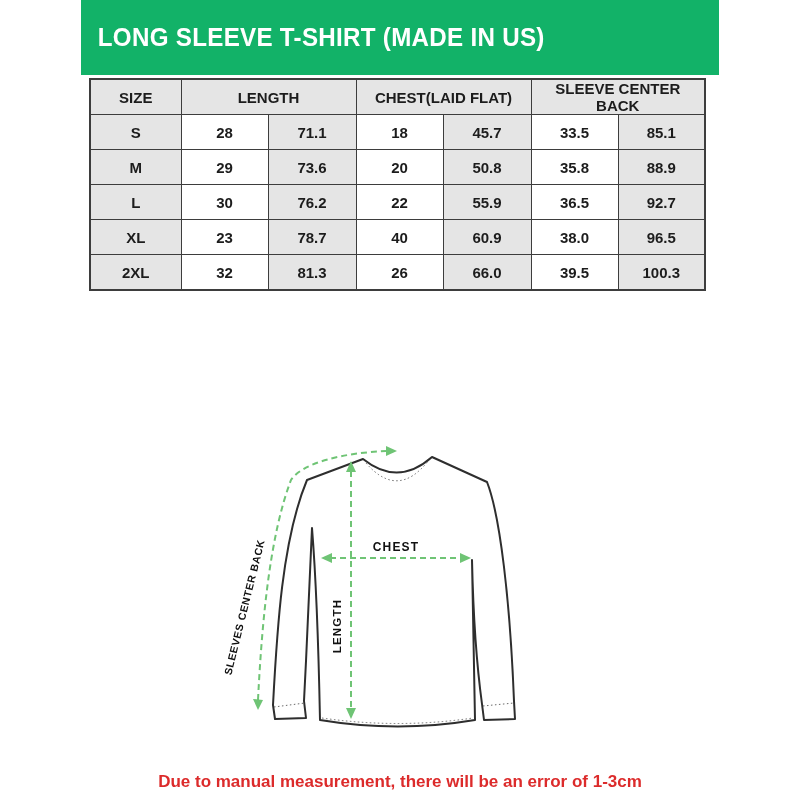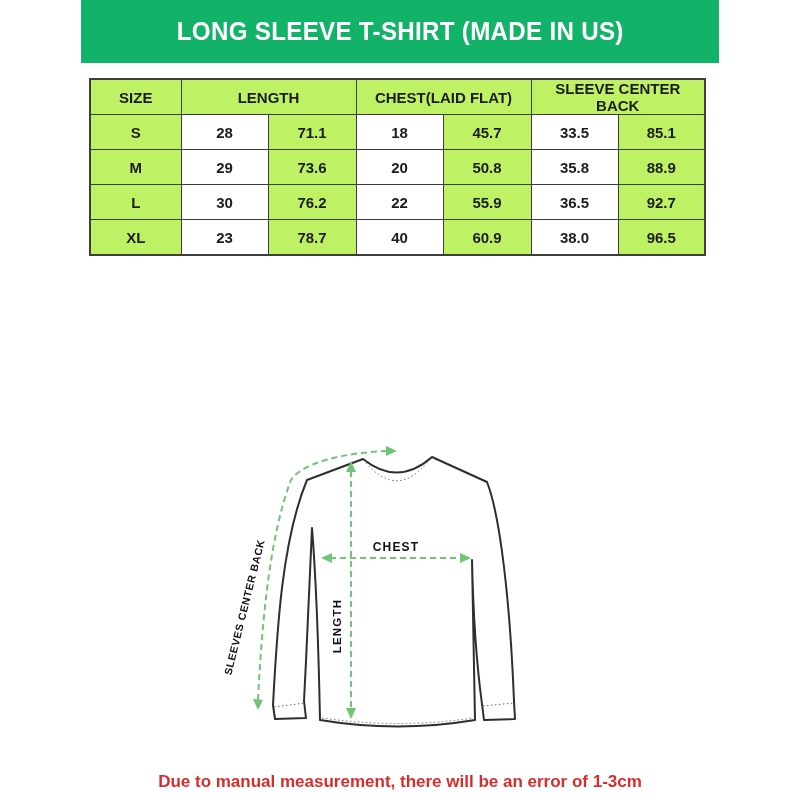--- a/index.html
+++ b/index.html
@@ -1,30 +1,30 @@
 <!DOCTYPE html>
 <html><head>
 <meta charset="utf-8">
 <style>
   html,body{margin:0;padding:0;background:#ffffff;}
   body{width:800px;height:800px;position:relative;font-family:"Liberation Sans",sans-serif;overflow:hidden;}
   .page{position:absolute;inset:0;background:#fff;}
 
   
-  .banner{position:absolute;left:81px;top:0;width:638px;height:63px;background:#12b268;
-          display:flex;align-items:center;justify-content:center;}
+  .banner{position:absolute;left:81px;top:0;width:638px;height:75px;background:#12b268;
+          display:flex;align-items:center;justify-content:flex-start;}
   .banner-text{color:#ffffff;font-weight:bold;font-size:26px;letter-spacing:.3px;
                transform:scaleX(.93);white-space:nowrap;}
 
   
   table.size-table{position:absolute;left:89px;top:78px;border-collapse:collapse;table-layout:fixed;
                    width:615px;border:2.5px solid #3d3d3d;}
   .size-table td{border:1.5px solid #3d3d3d;height:34px;text-align:center;vertical-align:middle;
                  font-weight:bold;font-size:15px;color:#1c1c1c;background:#ffffff;padding:0;}
-  .size-table td.gray{background:#bef264;margin-left:44px;}
+  .size-table td.gray{background:#e5e5e5;margin-left:44px;}
   .size-table tr.group-row td{font-size:15px;}
 
   
   .diagram{position:absolute;left:220px;top:430px;width:360px;height:320px;}
 
   
   .footer-note{position:absolute;left:0;top:772px;width:800px;text-align:center;
                color:#dc2b2b;font-weight:bold;font-size:17px;}
 </style>
 </head>
@@ -82,20 +82,29 @@
       </tr>
       <tr>
         <td class="gray">XL</td>
         <td>23</td>
         <td class="gray">78.7</td>
         <td>40</td>
         <td class="gray">60.9</td>
         <td>38.0</td>
         <td class="gray">96.5</td>
       </tr>
+      <tr>
+        <td class="gray">2XL</td>
+        <td>32</td>
+        <td class="gray">81.3</td>
+        <td>26</td>
+        <td class="gray">66.0</td>
+        <td>39.5</td>
+        <td class="gray">100.3</td>
+      </tr>
     </tbody>
   </table>
 
   <svg class="diagram" viewBox="0 0 360 320">
 
     <path d="M 143,29
          Q 178,57 212,27
          L 267,52
          C 280,85 290,170 294,271
          L 295,289 L 264,290 L 262,274

